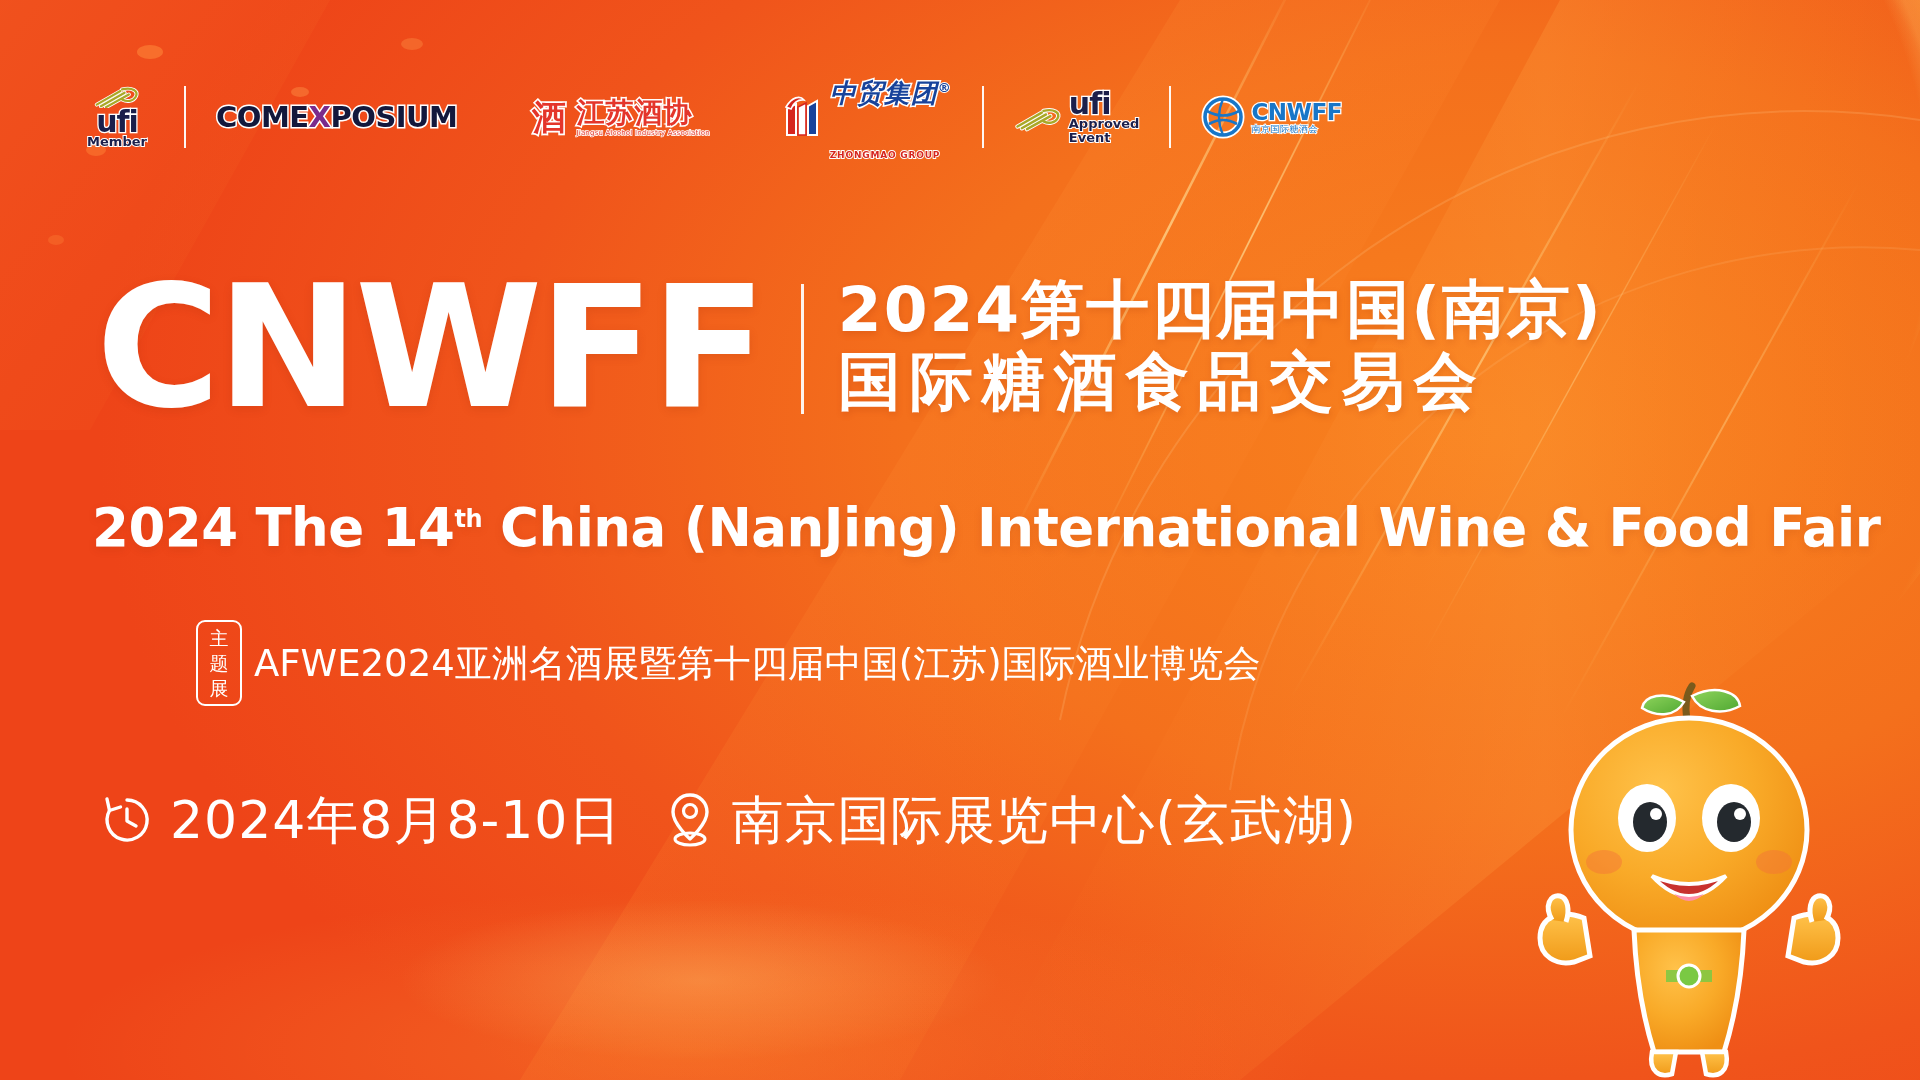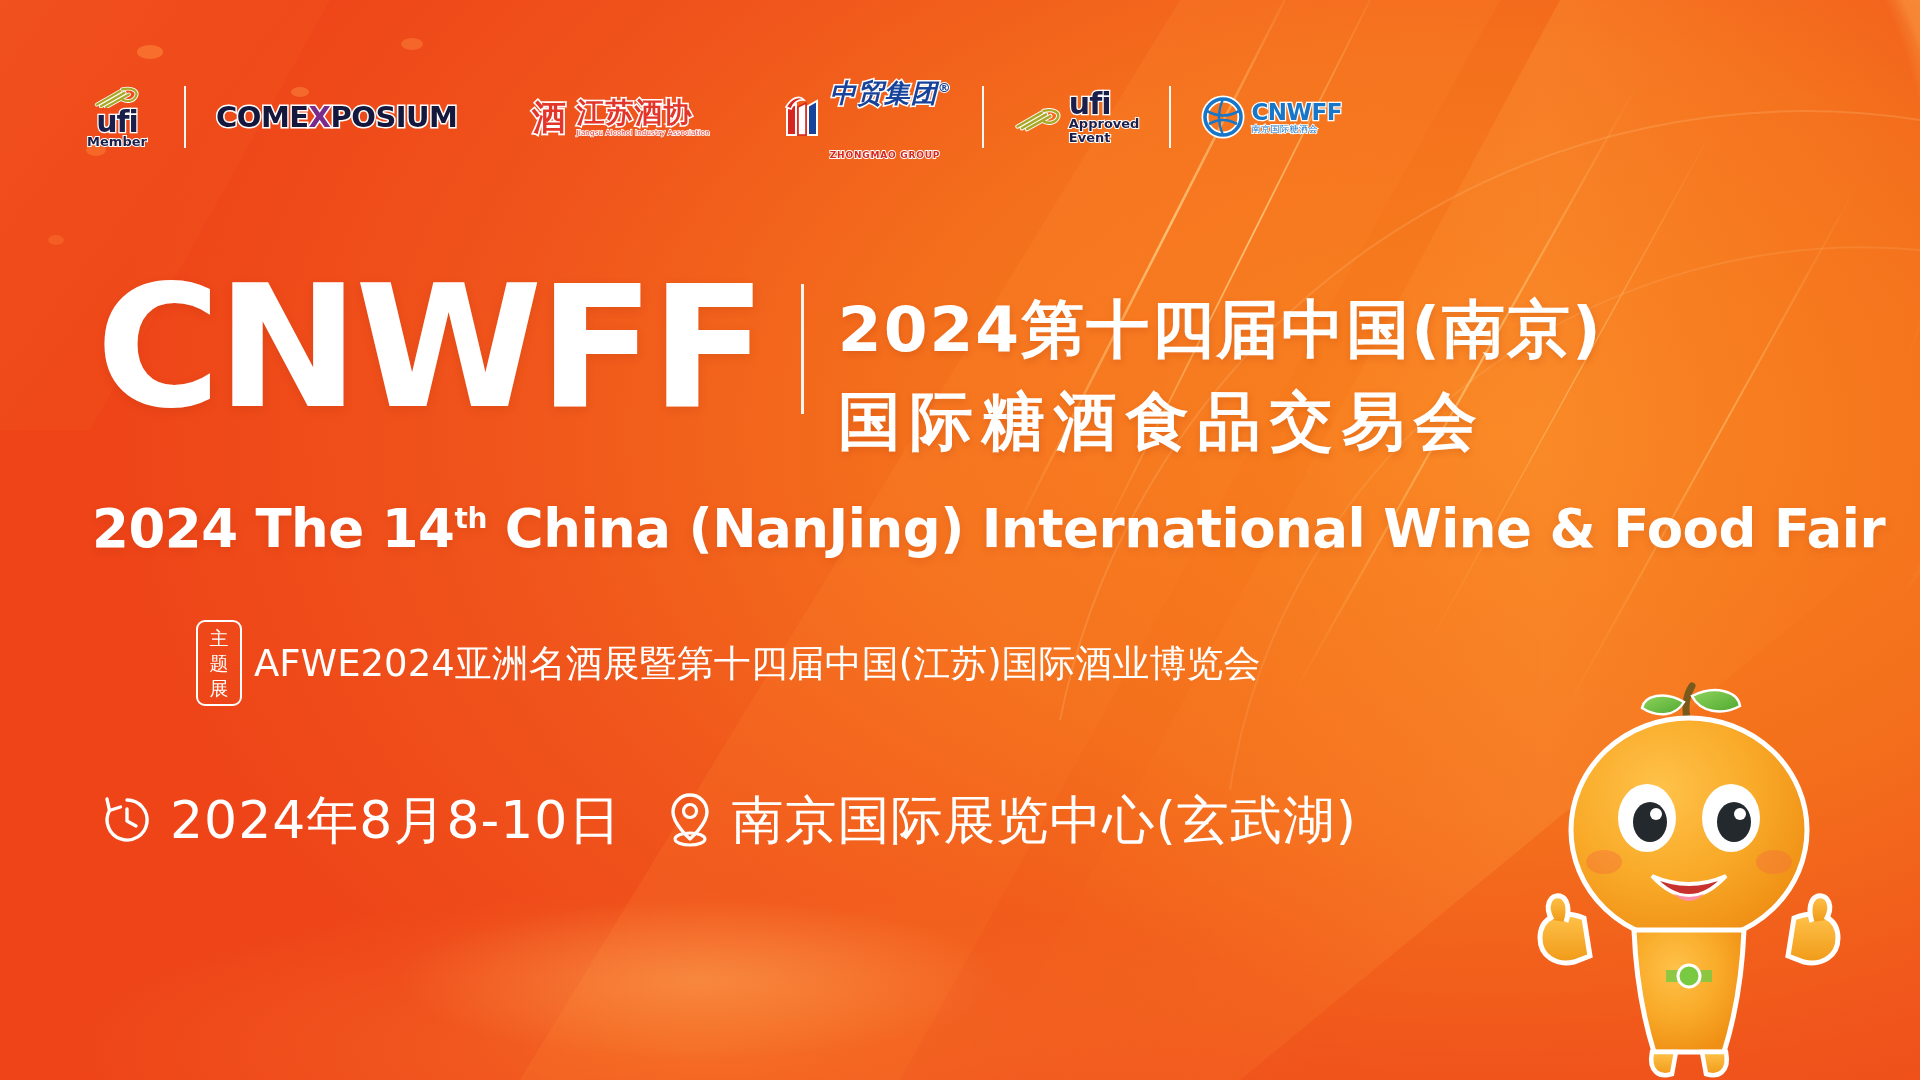--- a/index.html
+++ b/index.html
@@ -213,38 +213,37 @@
   }
   .cn-line {
     font-family:"DejaVu Sans", sans-serif;
     font-weight:bold;
     font-size:63px;
     line-height:68px;
     color:#ffffff;
     letter-spacing:2px;
     white-space:nowrap;
     text-shadow:1px 3px 7px rgba(160,45,0,.20);
-    margin-top:20px;
   }
   .cn-line.spaced { letter-spacing:9px; }
 
   
   #en-subtitle {
     position:absolute;
     left:92px; top:490px;
     font-family:"DejaVu Sans", sans-serif;
     font-weight:bold;
     font-size:53px;
     line-height:58px;
     color:#ffffff;
     letter-spacing:-.5px;
     white-space:nowrap;
     text-shadow:0 3px 8px rgba(150,40,0,.15);
   }
-  #en-subtitle sup { font-size:28px; vertical-align:super; }
+  #en-subtitle sup { font-size:24px; vertical-align:super; }
 
   
   #theme-block {
     position:absolute;
     left:196px; top:620px;
     display:flex; align-items:center; gap:12px;
   }
   #theme-badge {
     width:46px; height:86px;
     border:2.5px solid #ffffff;

